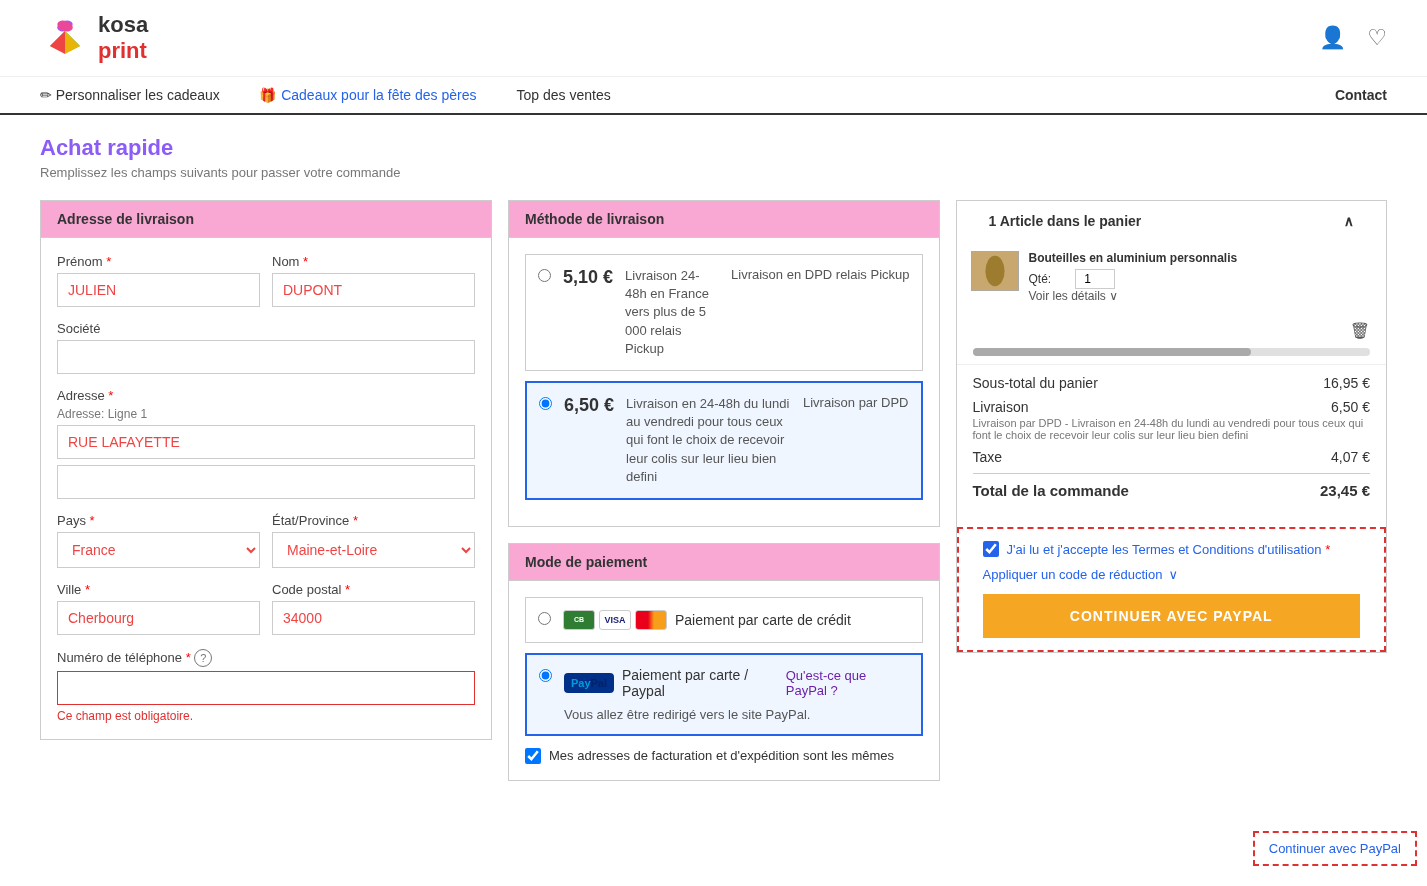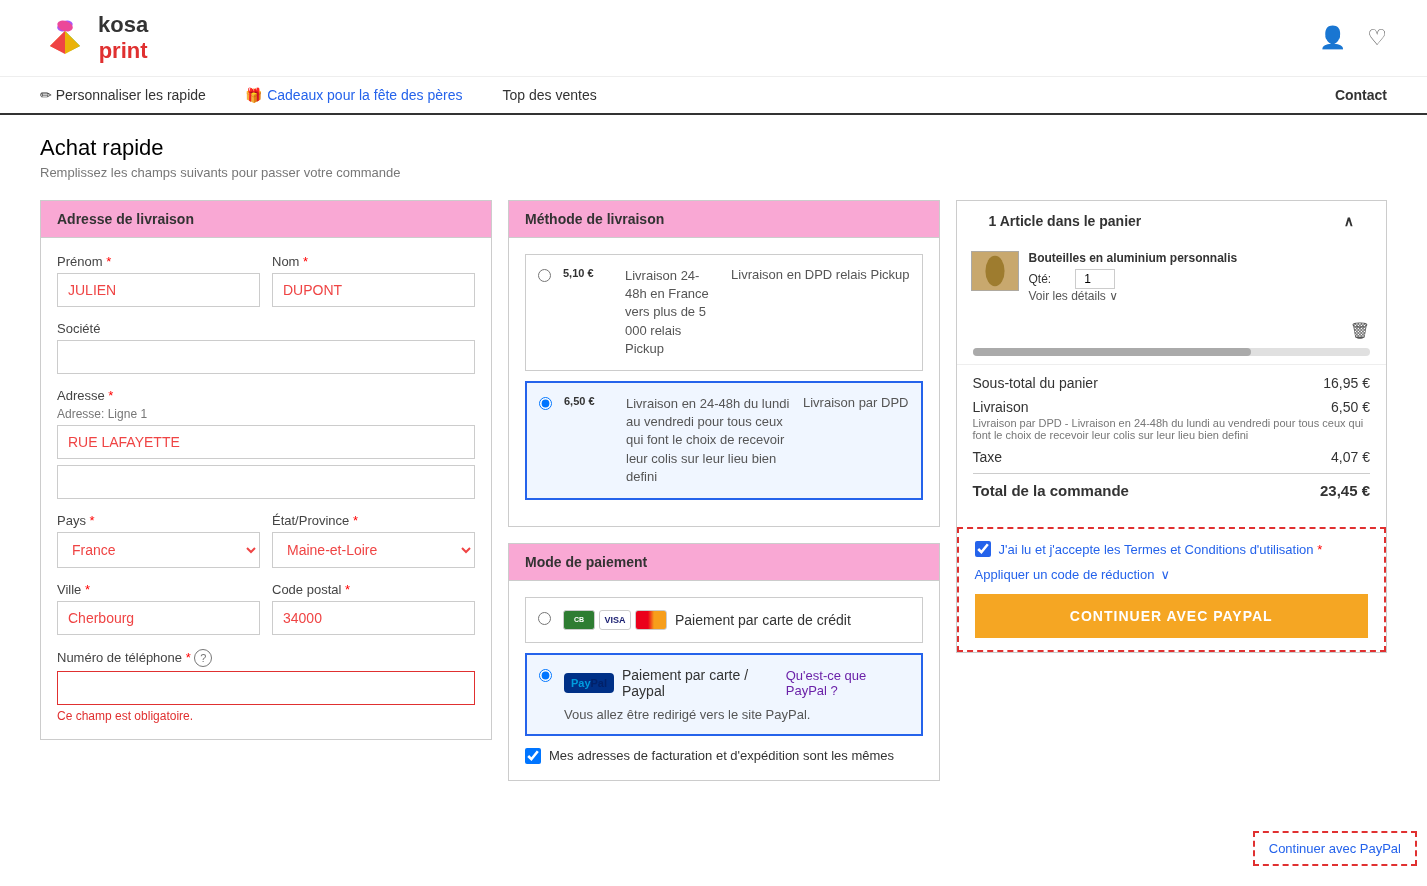--- a/index.html
+++ b/index.html
@@ -1,33 +1,33 @@
 <!DOCTYPE html>
 <html><head>
   <meta charset="utf-8">
   <style>
     * { box-sizing: border-box; margin: 0; padding: 0; }
     body { font-family: Arial, Helvetica, sans-serif; font-size: 14px; color: #333; background: #fff; }
 
     
     .header { display: flex; align-items: center; justify-content: space-between; padding: 12px 40px; border-bottom: 1px solid #eee; }
-    .logo-area { display: flex; align-items: center; text-align: center; }
+    .logo-area { display: flex; align-items: center; }
     .header-icons { display: flex; gap: 20px; align-items: center; }
     .header-icon { font-size: 22px; cursor: pointer; color: #555; }
 
     
     .nav { display: flex; align-items: center; padding: 10px 40px; border-bottom: 2px solid #333; gap: 40px; }
     .nav-item { font-size: 14px; cursor: pointer; }
     .nav-item.plain { font-weight: normal; }
     .nav-item.bold { font-weight: bold; }
     .nav-item.blue { color: #2563eb; }
 
     
     .page { padding: 20px 40px; }
-    .page-title { font-size: 22px; font-weight: normal; color: #000000; margin-bottom: 4px; }
+    .page-title { font-size: 22px; font-weight: bold; color: #8b5cf6; margin-bottom: 4px; }
     .page-subtitle { font-size: 13px; color: #777; margin-bottom: 20px; }
 
     
     .main-grid { display: grid; grid-template-columns: 1fr 1fr 1fr; gap: 16px; align-items: start; }
 
     
     .panel { border: 1px solid #ccc; background: #fff; }
     .panel-header { background: #f9a8d4; padding: 10px 16px; font-weight: bold; font-size: 14px; border-bottom: 1px solid #ccc; }
     .panel-body { padding: 16px; }
 
@@ -38,21 +38,21 @@
     .form-label .required { color: red; }
     .form-input { border: 1px solid #ccc; padding: 8px 10px; font-size: 14px; color: #ef4444; background: #fff; }
     .form-input.error { border-color: #e03030; }
     select.form-input { appearance: auto; }
 
     .address-label { font-size: 12px; color: #777; margin-bottom: 4px; }
 
     
     .delivery-option { display: flex; align-items: flex-start; gap: 12px; padding: 12px; border: 1px solid #ccc; margin-bottom: 10px; }
     .delivery-option.selected { border: 2px solid #2563eb; background: #f0f6ff; }
-    .delivery-option-price { font-weight: bold; min-width: 50px; font-size: 11px; }
+    .delivery-option-price { font-weight: bold; min-width: 50px; font-size: 18px; }
     .delivery-option-desc { flex: 1; font-size: 13px; color: #555; line-height: 1.4; }
     .delivery-option-name { font-size: 13px; color: #555; min-width: 90px; text-align: right; }
     input[type="radio"] { margin-top: 2px; }
 
     
     .payment-option { display: flex; align-items: flex-start; gap: 12px; padding: 12px; border: 1px solid #ccc; margin-bottom: 10px; }
     .payment-option.selected { border: 2px solid #2563eb; background: #f0f6ff; }
     .payment-option-content { flex: 1; }
     .payment-option-title { display: flex; align-items: center; gap: 8px; }
     .payment-option-desc { font-size: 13px; color: #555; margin-top: 8px; }
@@ -87,21 +87,21 @@
     .progress-bar-container { padding: 0 16px 8px; }
     .progress-bar { height: 8px; background: #e0e0e0; border-radius: 4px; }
     .progress-bar-fill { height: 100%; background: #aaa; border-radius: 4px; width: 70%; }
 
     .order-totals { padding: 10px 16px; border-top: 1px solid #eee; }
     .order-total-row { display: flex; justify-content: space-between; margin-bottom: 8px; font-size: 14px; }
     .order-total-row.bold { font-weight: bold; font-size: 15px; }
     .order-total-desc { font-size: 11px; color: #777; margin-top: -6px; margin-bottom: 8px; }
 
     
-    .terms-section { border: 2px dashed #e03030; padding: 12px 16px; margin-top: 10px; }
+    .terms-section { border: 2px dashed #e03030; padding: 12px 24px; margin-top: 10px; }
     .terms-row { display: flex; align-items: center; gap: 8px; font-size: 13px; margin-bottom: 10px; }
     .terms-row input[type="checkbox"] { width: 16px; height: 16px; accent-color: #2563eb; }
     .terms-link { color: #2563eb; text-decoration: none; }
     .required-star { color: red; }
 
     .discount-row { display: flex; align-items: center; gap: 6px; font-size: 13px; color: #2563eb; cursor: pointer; margin-bottom: 12px; }
 
     .paypal-btn { width: 100%; background: #f5a623; border: none; color: white; font-weight: bold; font-size: 14px; padding: 14px; cursor: pointer; letter-spacing: 1px; }
 
     
@@ -130,21 +130,21 @@
       <span style="font-size:22px;font-weight:bold;color:#e03030;">print</span>
     </div>
   </div>
   <div class="header-icons">
     <span class="header-icon">👤</span>
     <span class="header-icon">♡</span>
   </div>
 </div>
 
 <nav class="nav">
-  <span class="nav-item plain">✏ <span>Personnaliser les rapide</span></span>
+  <span class="nav-item plain">✏ <span>Personnaliser les cadeaux</span></span>
   <span class="nav-item blue">🎁 <span>Cadeaux pour la fête des pères</span></span>
   <span class="nav-item">Top des ventes</span>
   <span style="flex:1"></span>
   <span class="nav-item bold">Contact</span>
 </nav>
 
 <div class="page">
   <h1 class="page-title">Achat rapide</h1>
   <p class="page-subtitle">Remplissez les champs suivants pour passer votre commande</p>
 

